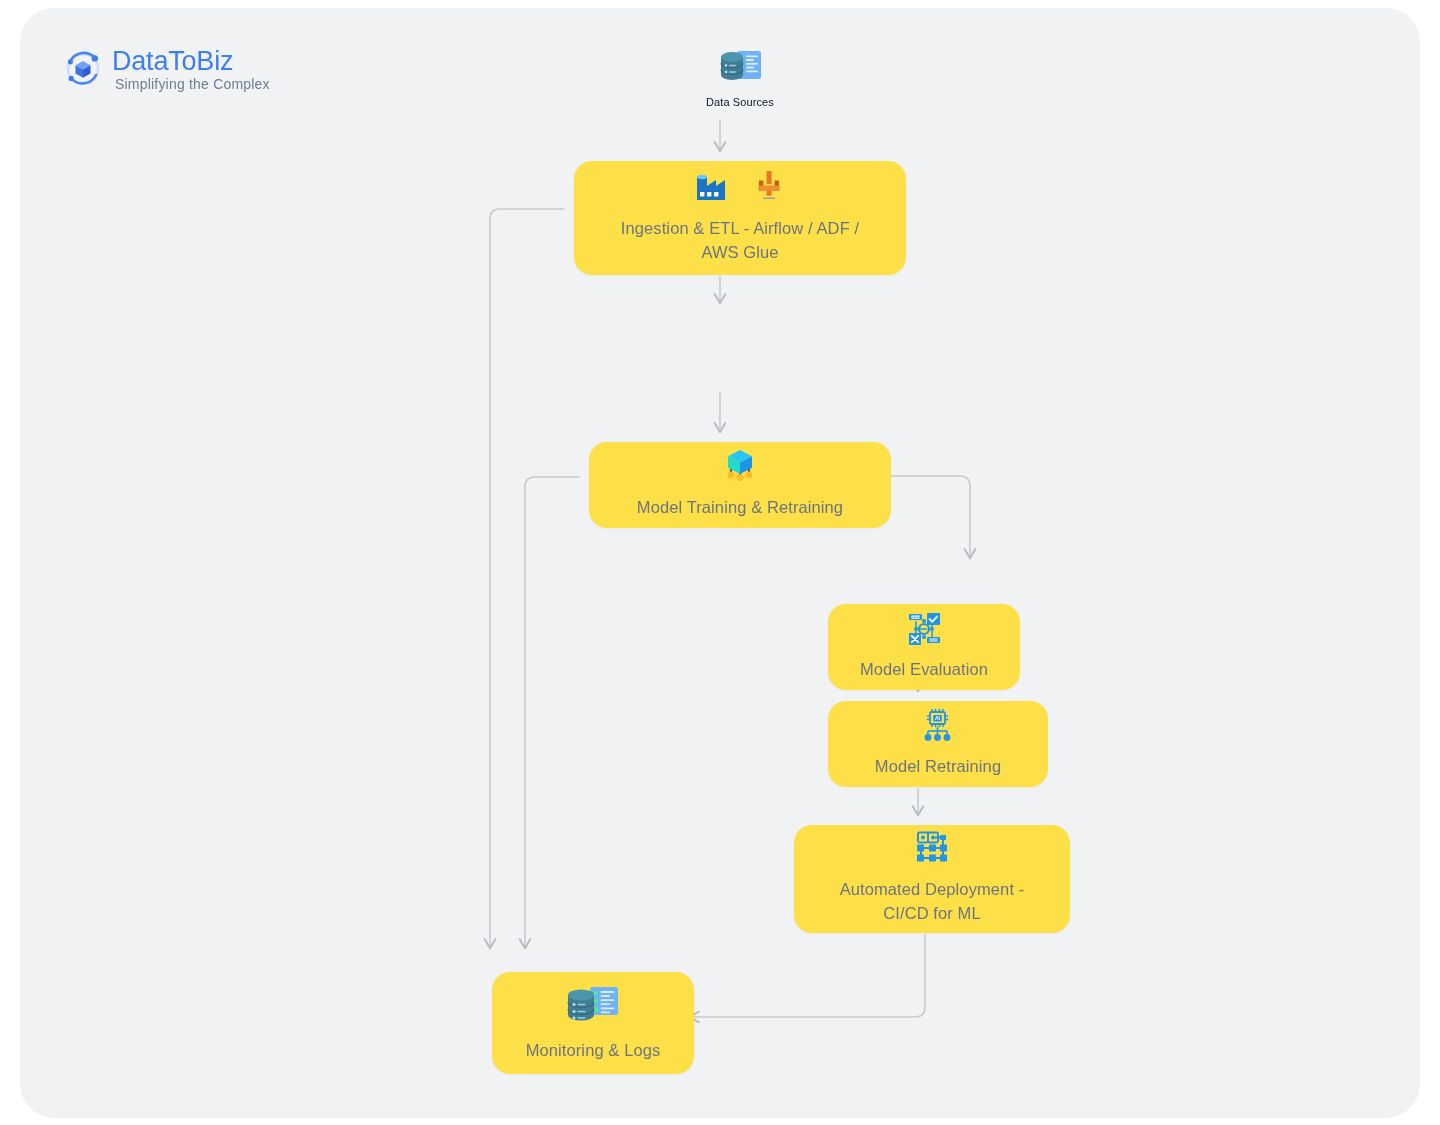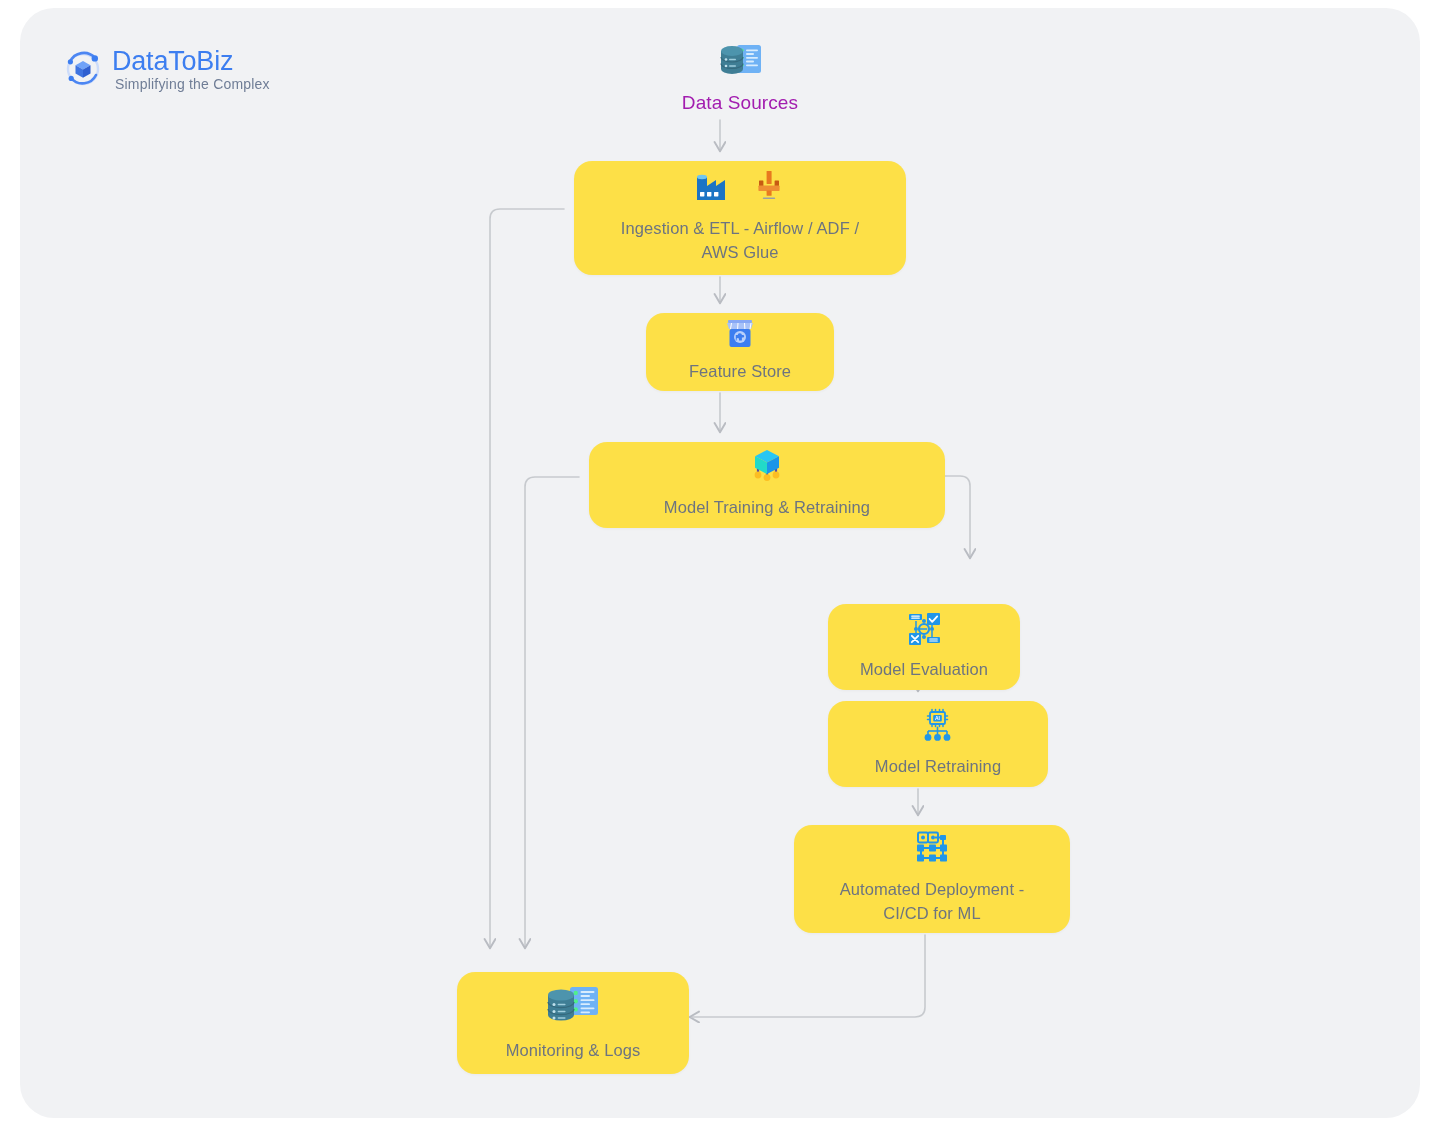--- a/index.html
+++ b/index.html
@@ -79,31 +79,31 @@
     margin-bottom: 10px;
   }
   .node .label {
     font-size: 16.5px;
     color: #6d7480;
     text-align: center;
     line-height: 1.45;
     letter-spacing: 0.1px;
     white-space: pre-line;
   }
-  .node.plain .label { font-size: 19px; color: #a21caf; }
+  .node.plain .label { font-size: 11px; color: #0f172a; }
   .node.plain .icon { margin-bottom: 8px; }
   
   #node-data-sources { left: 650px; top: 30px; width: 140px; height: 80px; }
   #node-ingestion    { left: 554px; top: 153px; width: 332px; height: 114px; }
   #node-feature      { left: 626px; top: 305px; width: 188px; height: 78px; }
-  #node-training     { left: 569px; top: 434px; width: 356px; height: 86px; }
+  #node-training     { left: 569px; top: 434px; width: 302px; height: 86px; }
   #node-evaluation   { left: 808px; top: 596px; width: 192px; height: 86px; align-items: center; }
   #node-versioning   { left: 808px; top: 693px; width: 220px; height: 86px; }
   #node-deployment   { left: 774px; top: 817px; width: 276px; height: 108px; }
-  #node-monitoring   { left: 437px; top: 964px; width: 232px; height: 102px; }
+  #node-monitoring   { left: 472px; top: 964px; width: 202px; height: 102px; }
 
   #connectors {
     position: absolute;
     left: 0; top: 0;
     width: 1400px; height: 1110px;
     pointer-events: none;
   }
 </style>
 </head>
 <body>
@@ -209,33 +209,20 @@
             <rect x="6.4" y="16.4" width="21.2" height="5.6" rx="0.8" fill="#ee8f33"></rect>
             <rect x="14.6" y="21.6" width="5" height="5.2" rx="0.6" fill="#e8791f"></rect>
             <rect x="10.8" y="28.4" width="12.4" height="1.5" rx="0.7" fill="#9b9fa6"></rect>
           </svg>
         </span>
       </span>
       <span class="label">Ingestion &amp; ETL - Airflow / ADF /
 AWS Glue</span>
     </div>
 
-    <div class="node card" id="node-feature">
-      <span class="icon">
-        <svg width="34" height="32" viewBox="0 0 34 32">
-          <rect x="5" y="2" width="24" height="3" rx="1" fill="#87a8f5"></rect>
-          <path d="M4 5 h26 l-2 6 h-22 z" fill="#a8c2f8"></path>
-          <path d="M8.5 5 l-1 6 M15 5 l-0.4 6 M21.5 5 l0.4 6 M28 5 l-1 6" stroke="#ffffff" stroke-width="1" fill="none"></path>
-          <rect x="6.5" y="11" width="21" height="18" rx="2" fill="#3d7ef0"></rect>
-          <circle cx="17" cy="19" r="6" fill="#b9d0fb"></circle>
-          <path d="M17 15.2 a1.9 1.9 0 0 1 1.9 1.9 h1.1 a1.2 1.2 0 0 1 0 2.4 h-1.1 v2.9 h-2.9 v-1.1 a1.2 1.2 0 0 0 -2.4 0 v1.1 h-0.8 v-5.3 h1.9 a1.9 1.9 0 0 1 1.9 -1.9 z" fill="#3d7ef0"></path>
-        </svg>
-      </span>
-      <span class="label">Feature Store</span>
-    </div>
 
     <div class="node card" id="node-training">
       <span class="icon">
         <svg width="42" height="38" viewBox="0 0 42 38">
           <path d="M12 16 v8 M21 20 v7 M30 16 v8" stroke="#5b4b9e" stroke-width="2.2" fill="none" stroke-linecap="round"></path>
           <path d="M12 16 h18" stroke="#5b4b9e" stroke-width="2.2" fill="none"></path>
           <path d="M21 2 L33 8.2 L21 14.4 L9 8.2 Z" fill="#29c6f3"></path>
           <path d="M9 8.2 L21 14.4 L21 26 L9 19.8 Z" fill="#22dac9"></path>
           <path d="M33 8.2 L33 19.8 L21 26 L21 14.4 Z" fill="#1b95e8"></path>
           <circle cx="12" cy="27" r="3.4" fill="#fcbe23"></circle>

